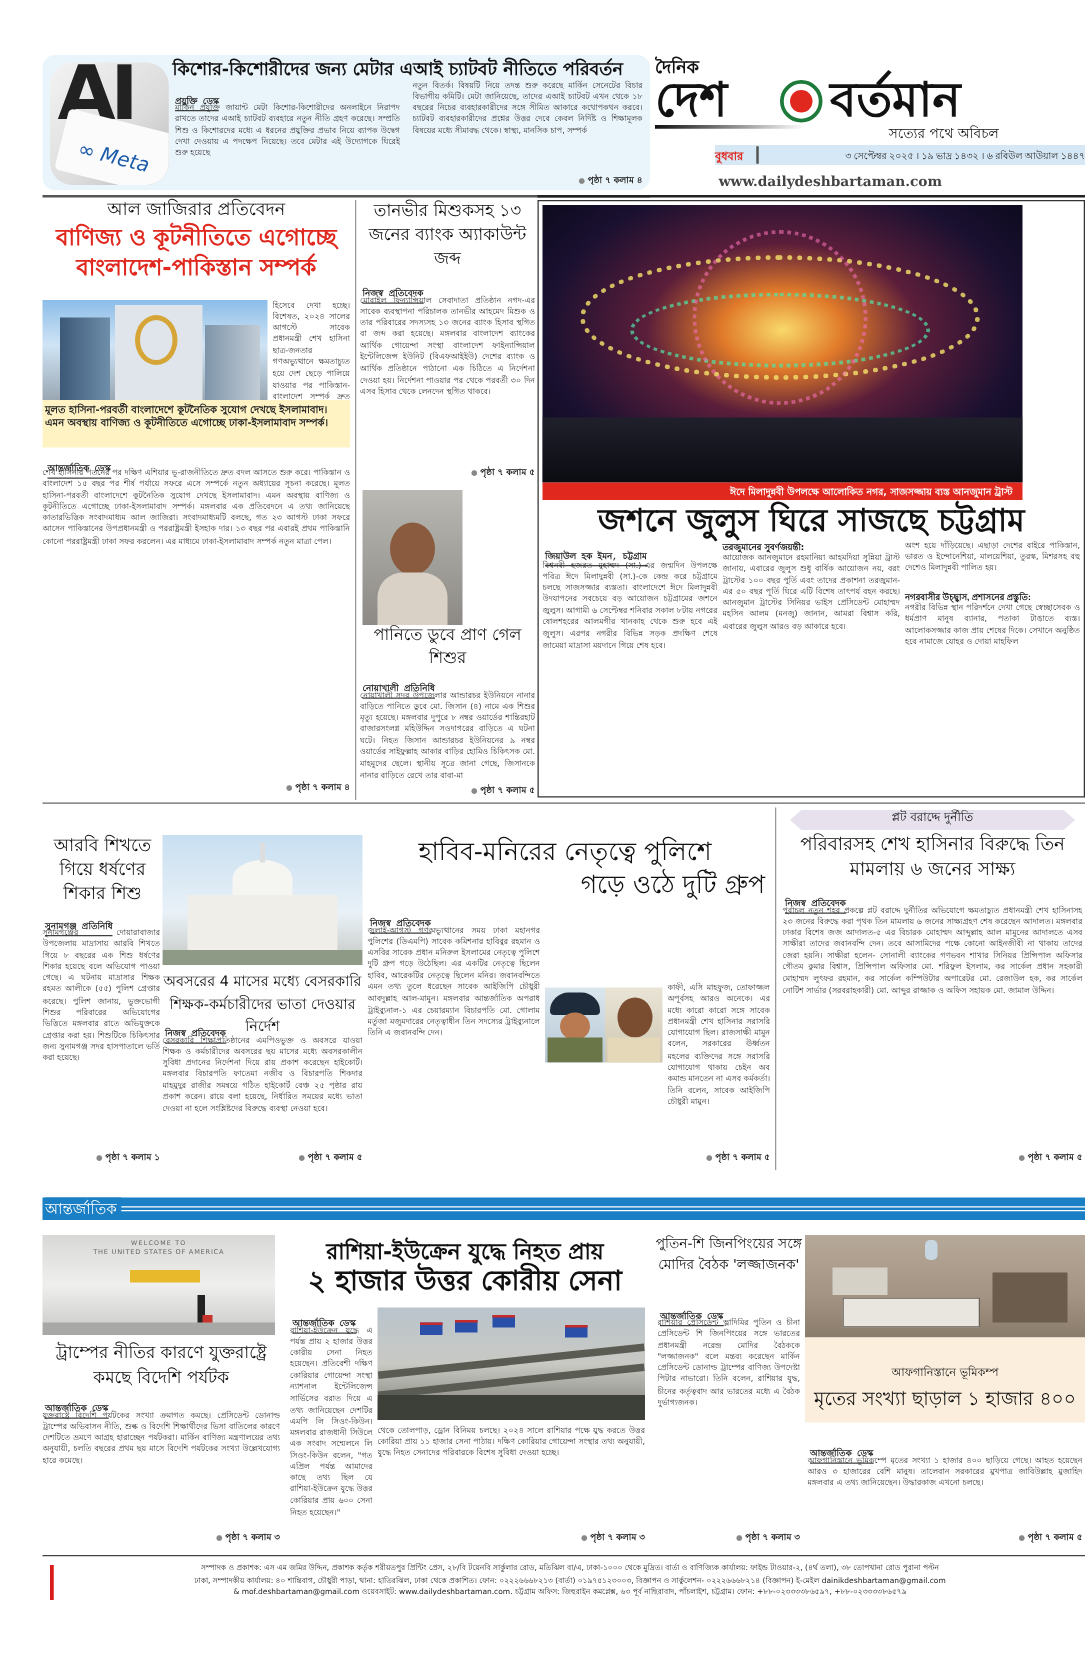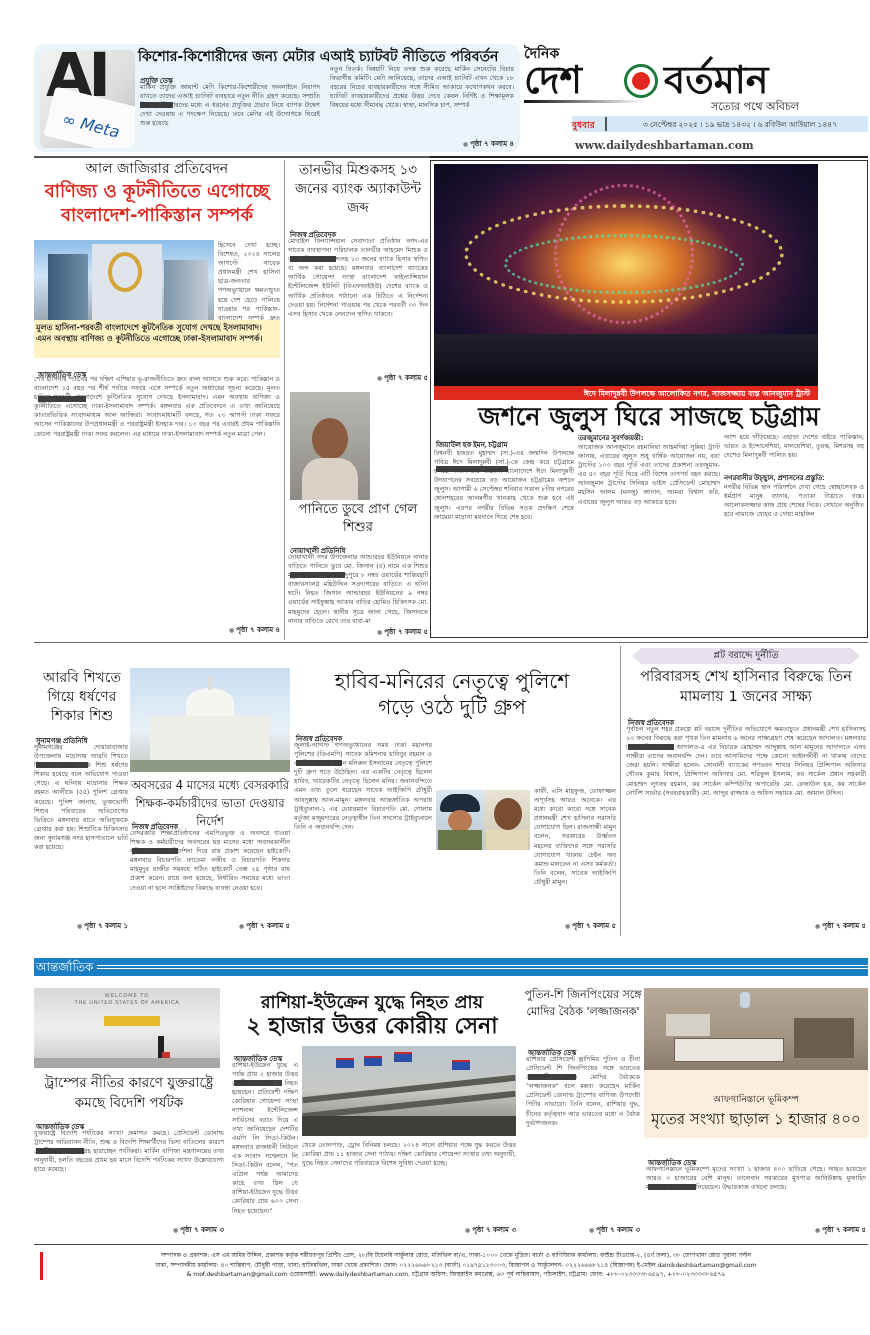--- a/index.html
+++ b/index.html
@@ -1,33 +1,33 @@
 <!DOCTYPE html>
 <html><head>
 <meta charset="utf-8">
 <style>
   * { box-sizing: border-box; margin: 0; padding: 0; }
   html, body { width: 870px; height: 1335px; background: #ffffff; overflow: hidden; }
   body { font-family: "DejaVu Serif", serif; color: #222; position: relative; }
   .abs { position: absolute; }
   .body-text { font-family: "DejaVu Sans", sans-serif; font-size: 6.3px; line-height: 9.1px; color: #333; text-align: justify; overflow: hidden; }
-  .byline { font-family: Liberation Serif, serif; font-size: 7px; font-weight: bold; color: #222; border-bottom: 6px solid #404040; display: inline-block; padding-bottom: 15px; }
+  .byline { font-family: Liberation Mono, monospace; font-size: 7px; font-weight: bold; color: #222; border-bottom: 1px solid #404040; display: inline-block; padding-bottom: 1px; }
   .jump { font-family: "DejaVu Sans", sans-serif; font-size: 7px; font-weight: bold; color: #222; text-align: right; }
   .jump::before { content: "● "; color: #888; font-size: 6px; }
   .head-black { font-family: "DejaVu Sans", sans-serif; color: #111; text-align: center; line-height: 1.15; }
   .head-red { font-family: "DejaVu Sans", sans-serif; color: #e0281f; text-align: center; font-weight: bold; line-height: 1.2; }
   .photo { overflow: hidden; }
   .hr { position: absolute; height: 1px; background: #666; }
   .vr { position: absolute; width: 1px; background: #999; }
 </style>
 </head>
 <body>
 
 <div class="abs" style="left:34px;top:44px;width:486px;height:108px;background:#eaf4fb;border-radius:10px;"></div>
-<div class="abs photo" style="left:40px;top:50px;width:95px;height:98px;background:linear-gradient(135deg,#f3f3f3 0%,#dcdcdc 60%,#b8b8b8 100%);border-radius:6px;">
+<div class="abs photo" style="left:40px;top:50px;width:95px;height:98px;background:linear-gradient(135deg,#f3f3f3 0%,#dcdcdc 60%,#b8b8b8 100%);border-radius:18px;">
   <div style="position:absolute;left:6px;top:-10px;font-family:'DejaVu Sans',sans-serif;font-weight:bold;font-size:60px;color:#222;letter-spacing:-4px;">AI</div>
   <div style="position:absolute;left:8px;top:48px;width:100px;height:50px;background:#fbfbfb;transform:rotate(14deg);border-radius:4px;"></div>
   <div style="position:absolute;left:22px;top:66px;font-family:'DejaVu Sans',sans-serif;font-style:italic;font-size:16px;color:#1a5aa8;transform:rotate(14deg);">∞ Meta</div>
 </div>
 <div class="abs head-black" style="left:138px;top:48px;width:380px;font-size:14px;font-weight:bold;text-align:left;">কিশোর-কিশোরীদের জন্য মেটার এআই চ্যাটবট নীতিতে পরিবর্তন</div>
 <div class="abs" style="left:140px;top:68px;"><span class="byline">প্রযুক্তি ডেস্ক</span></div>
 <div class="abs body-text" style="left:140px;top:82px;width:180px;height:64px;">মার্কিন প্রযুক্তি জায়ান্ট মেটা কিশোর-কিশোরীদের অনলাইনে নিরাপদ রাখতে তাদের এআই চ্যাটবট ব্যবহারে নতুন নীতি গ্রহণ করেছে। সম্প্রতি শিশু ও কিশোরদের মধ্যে এ ধরনের প্রযুক্তির প্রভাব নিয়ে ব্যাপক উদ্বেগ দেখা দেওয়ায় এ পদক্ষেপ নিয়েছে। তবে মেটার এই উদ্যোগকে ঘিরেই শুরু হয়েছে</div>
 <div class="abs body-text" style="left:330px;top:64px;width:184px;height:72px;">নতুন বিতর্ক। বিষয়টি নিয়ে তদন্ত শুরু করেছে মার্কিন সেনেটের বিচার বিভাগীয় কমিটি। মেটা জানিয়েছে, তাদের এআই চ্যাটবট এখন থেকে ১৮ বছরের নিচের ব্যবহারকারীদের সঙ্গে সীমিত আকারে কথোপকথন করবে। চ্যাটবট ব্যবহারকারীদের প্রশ্নের উত্তর দেবে কেবল নির্দিষ্ট ও শিক্ষামূলক বিষয়ের মধ্যে সীমাবদ্ধ থেকে। স্বাস্থ্য, মানসিক চাপ, সম্পর্ক</div>
 <div class="abs jump" style="left:330px;top:138px;width:184px;">পৃষ্ঠা ৭ কলাম ৪</div>
 <div class="hr" style="left:34px;top:156px;width:486px;height:2px;background:#555;"></div>
@@ -38,21 +38,21 @@
   <span style="position:absolute;left:100px;top:6px;width:34px;height:34px;border-radius:50%;border:3px solid #1d7a3a;background:#fff;">
     <span style="position:absolute;left:5px;top:5px;width:18px;height:18px;border-radius:50%;background:#e0281f;"></span>
   </span>
   <span style="position:absolute;left:140px;top:0;font-family:'DejaVu Sans',sans-serif;font-size:38px;font-weight:bold;color:#111;line-height:44px;">বর্তমান</span>
 </div>
 <div class="abs" style="left:524px;top:100px;width:120px;height:3px;background:linear-gradient(90deg,#111,#fff);"></div>
 <div class="abs" style="left:660px;top:98px;width:190px;text-align:center;font-family:'DejaVu Sans',sans-serif;font-size:11px;color:#111;">সত্যের পথে অবিচল</div>
 <div class="abs" style="left:572px;top:116px;width:296px;height:16px;background:#d6e8f6;"></div>
 <div class="abs" style="left:572px;top:118px;font-family:'DejaVu Sans',sans-serif;font-size:9px;font-weight:bold;color:#e0281f;">বুধবার</div>
 <div class="abs" style="left:605px;top:117px;width:2px;height:14px;background:#555;"></div>
-<div class="abs" style="left:612px;top:119px;width:256px;text-align:center;font-family:Liberation Sans, sans-serif;font-size:7.5px;color:#222;">৩ সেপ্টেম্বর ২০২৫ । ১৯ ভাদ্র ১৪৩২ । ৬ রবিউল আউয়াল ১৪৪৭</div>
+<div class="abs" style="left:612px;top:119px;width:256px;text-align:right;font-family:Liberation Serif, serif;font-size:7.5px;color:#222;">৩ সেপ্টেম্বর ২০২৫ । ১৯ ভাদ্র ১৪৩২ । ৬ রবিউল আউয়াল ১৪৪৭</div>
 <div class="abs" style="left:575px;top:139px;font-family:'DejaVu Serif',serif;font-size:11px;font-weight:bold;color:#444;">www.dailydeshbartaman.com</div>
 <div class="hr" style="left:430px;top:156px;width:438px;height:2px;background:#222;"></div>
 
 <div class="abs head-black" style="left:34px;top:160px;width:246px;font-size:14px;">আল জাজিরার প্রতিবেদন</div>
 <div class="abs head-red" style="left:34px;top:180px;width:246px;font-size:18px;">বাণিজ্য ও কূটনীতিতে এগোচ্ছে</div>
 <div class="abs head-red" style="left:34px;top:204px;width:246px;font-size:18px;">বাংলাদেশ-পাকিস্তান সম্পর্ক</div>
 <div class="abs photo" style="left:34px;top:240px;width:180px;height:80px;background:linear-gradient(180deg,#8cbde8 0%,#cfe4f5 45%,#9aa7b3 100%);">
   <div style="position:absolute;left:14px;top:14px;width:40px;height:66px;background:linear-gradient(90deg,#3c5a78,#6f8ea9);"></div>
   <div style="position:absolute;left:58px;top:4px;width:70px;height:76px;background:#dfe5ea;"></div>
   <div style="position:absolute;left:74px;top:12px;width:34px;height:40px;border-radius:50%;border:4px solid #d6a537;"></div>
@@ -112,40 +112,40 @@
   <div style="position:absolute;left:78px;top:6px;width:4px;height:16px;background:#ddd;"></div>
   <div style="position:absolute;left:20px;top:48px;width:120px;height:44px;background:#efeee9;"></div>
   <div style="position:absolute;left:0;top:92px;width:160px;height:12px;background:#8e9a86;"></div>
 </div>
 <div class="abs head-black" style="left:130px;top:776px;width:160px;font-size:11.5px;line-height:18px;">অবসরের 4 মাসের মধ্যে বেসরকারি শিক্ষক-কর্মচারীদের ভাতা দেওয়ার নির্দেশ</div>
 <div class="abs" style="left:132px;top:814px;"><span class="byline">নিজস্ব প্রতিবেদক</span></div>
 <div class="abs body-text" style="left:130px;top:828px;width:160px;height:90px;">বেসরকারি শিক্ষাপ্রতিষ্ঠানের এমপিওভুক্ত ও অবসরে যাওয়া শিক্ষক ও কর্মচারীদের অবসরের ছয় মাসের মধ্যে অবসরকালীন সুবিধা প্রদানের নির্দেশনা দিয়ে রায় প্রকাশ করেছেন হাইকোর্ট। মঙ্গলবার বিচারপতি ফাতেমা নজীব ও বিচারপতি শিকদার মাহমুদুর রাজীর সমন্বয়ে গঠিত হাইকোর্ট বেঞ্চ ২৫ পৃষ্ঠার রায় প্রকাশ করেন। রায়ে বলা হয়েছে, নির্ধারিত সময়ের মধ্যে ভাতা দেওয়া না হলে সংশ্লিষ্টদের বিরুদ্ধে ব্যবস্থা নেওয়া হবে।</div>
 <div class="abs jump" style="left:130px;top:920px;width:160px;">পৃষ্ঠা ৭ কলাম ৫</div>
 
 <div class="abs head-black" style="left:292px;top:668px;width:320px;font-size:20px;line-height:26px;">হাবিব-মনিরের নেতৃত্বে পুলিশে</div>
-<div class="abs head-black" style="left:292px;top:694px;width:320px;font-size:20px;line-height:26px;">গড়ে ওঠে দুটি গ্রুপ</div>
+<div class="abs head-black" style="left:292px;top:694px;width:320px;font-size:20px;line-height:26px;text-align:right;">গড়ে ওঠে দুটি গ্রুপ</div>
 <div class="abs" style="left:296px;top:726px;"><span class="byline">নিজস্ব প্রতিবেদক</span></div>
 <div class="abs body-text" style="left:294px;top:740px;width:138px;height:180px;">জুলাই-আগস্ট গণঅভ্যুত্থানের সময় ঢাকা মহানগর পুলিশের (ডিএমপি) সাবেক কমিশনার হাবিবুর রহমান ও এসবির সাবেক প্রধান মনিরুল ইসলামের নেতৃত্বে পুলিশে দুটি গ্রুপ গড়ে উঠেছিল। এর একটির নেতৃত্বে ছিলেন হাবিব, আরেকটির নেতৃত্বে ছিলেন মনির। জবানবন্দিতে এমন তথ্য তুলে ধরেছেন সাবেক আইজিপি চৌধুরী আবদুল্লাহ আল-মামুন। মঙ্গলবার আন্তর্জাতিক অপরাধ ট্রাইব্যুনাল-১ এর চেয়ারম্যান বিচারপতি মো. গোলাম মর্তুজা মজুমদারের নেতৃত্বাধীন তিন সদস্যের ট্রাইব্যুনালে তিনি এ জবানবন্দি দেন।</div>
 <div class="abs photo" style="left:436px;top:790px;width:48px;height:60px;background:linear-gradient(180deg,#dbe7ef,#b6c7d3);">
   <div style="position:absolute;left:4px;top:4px;width:40px;height:18px;border-radius:18px 18px 4px 4px;background:#1d2b3a;"></div>
   <div style="position:absolute;left:12px;top:20px;width:24px;height:22px;border-radius:50%;background:#b97a52;"></div>
   <div style="position:absolute;left:2px;top:40px;width:44px;height:20px;background:#6a7548;"></div>
 </div>
 <div class="abs photo" style="left:484px;top:790px;width:46px;height:60px;background:linear-gradient(180deg,#e9e4d6,#cfc7b3);">
   <div style="position:absolute;left:10px;top:8px;width:28px;height:32px;border-radius:50%;background:#7a4c30;"></div>
   <div style="position:absolute;left:2px;top:40px;width:42px;height:20px;background:#e5d8b8;"></div>
 </div>
 <div class="abs body-text" style="left:534px;top:786px;width:82px;height:134px;">কাফী, এসি মাহফুজ, তোফাজ্জল অপূর্বসহ আরও অনেকে। এর মধ্যে কারো কারো সঙ্গে সাবেক প্রধানমন্ত্রী শেখ হাসিনার সরাসরি যোগাযোগ ছিল। রাজসাক্ষী মামুন বলেন, সরকারের ঊর্ধ্বতন মহলের ব্যক্তিদের সঙ্গে সরাসরি যোগাযোগ থাকায় চেইন অব কমান্ড মানতেন না এসব কর্মকর্তা। তিনি বলেন, সাবেক আইজিপি চৌধুরী মামুন।</div>
 <div class="abs jump" style="left:534px;top:920px;width:82px;">পৃষ্ঠা ৭ কলাম ৫</div>
 
 <div class="vr" style="left:620px;top:646px;height:290px;"></div>
 
 <div class="abs" style="left:632px;top:648px;width:228px;height:16px;background:#e6e1ec;clip-path:polygon(4% 0,96% 0,100% 50%,96% 100%,4% 100%,0 50%);"></div>
 <div class="abs head-black" style="left:632px;top:650px;width:228px;font-size:9.5px;">প্লট বরাদ্দে দুর্নীতি</div>
-<div class="abs head-black" style="left:624px;top:666px;width:244px;font-size:14.5px;line-height:20px;">পরিবারসহ শেখ হাসিনার বিরুদ্ধে তিন মামলায় 1 জনের সাক্ষ্য</div>
+<div class="abs head-black" style="left:624px;top:666px;width:244px;font-size:14.5px;line-height:20px;">পরিবারসহ শেখ হাসিনার বিরুদ্ধে তিন মামলায় ৬ জনের সাক্ষ্য</div>
 <div class="abs" style="left:628px;top:710px;"><span class="byline">নিজস্ব প্রতিবেদক</span></div>
 <div class="abs body-text" style="left:626px;top:724px;width:240px;height:196px;">পূর্বাচল নতুন শহর প্রকল্পে প্লট বরাদ্দে দুর্নীতির অভিযোগে ক্ষমতাচ্যুত প্রধানমন্ত্রী শেখ হাসিনাসহ ২৩ জনের বিরুদ্ধে করা পৃথক তিন মামলায় ৬ জনের সাক্ষ্যগ্রহণ শেষ করেছেন আদালত। মঙ্গলবার ঢাকার বিশেষ জজ আদালত-৫ এর বিচারক মোহাম্মদ আব্দুল্লাহ আল মামুনের আদালতে এসব সাক্ষীরা তাদের জবানবন্দি দেন। তবে আসামিদের পক্ষে কোনো আইনজীবী না থাকায় তাদের জেরা হয়নি। সাক্ষীরা হলেন- সোনালী ব্যাংকের গণভবন শাখার সিনিয়র প্রিন্সিপাল অফিসার গৌতম কুমার বিশ্বাস, প্রিন্সিপাল অফিসার মো. শরিফুল ইসলাম, কর সার্কেল প্রধান সহকারী মোহাম্মদ লুৎফর রহমান, কর সার্কেল কম্পিউটার অপারেটর মো. রেজাউল হক, কর সার্কেল নোটিশ সার্ভার (সরবরাহকারী) মো. আব্দুর রাজ্জাক ও অফিস সহায়ক মো. জামাল উদ্দিন।</div>
 <div class="abs jump" style="left:626px;top:920px;width:240px;">পৃষ্ঠা ৭ কলাম ৫</div>
 
 <div class="abs" style="left:34px;top:958px;width:834px;height:18px;background:#1a7fc4;">
   <div style="position:absolute;left:54px;top:7px;right:0;height:1px;background:#fff;"></div>
   <div style="position:absolute;left:54px;top:10px;right:0;height:1px;background:#fff;"></div>
 </div>
 <div class="abs" style="left:36px;top:958px;font-family:'DejaVu Sans',sans-serif;font-size:12px;line-height:18px;color:#fff;background:#1a7fc4;padding-right:4px;">আন্তর্জাতিক</div>
 

